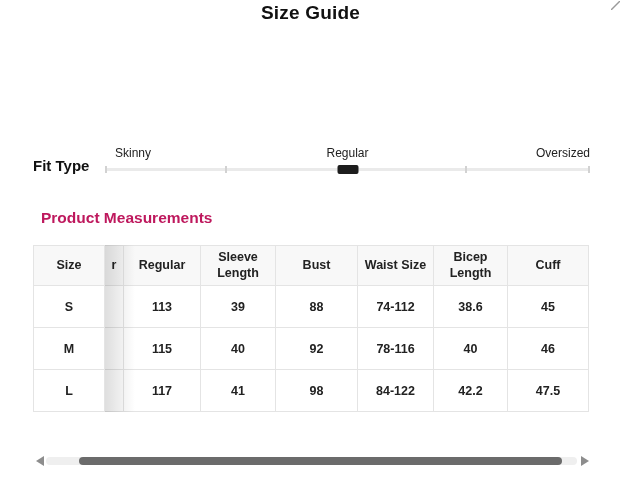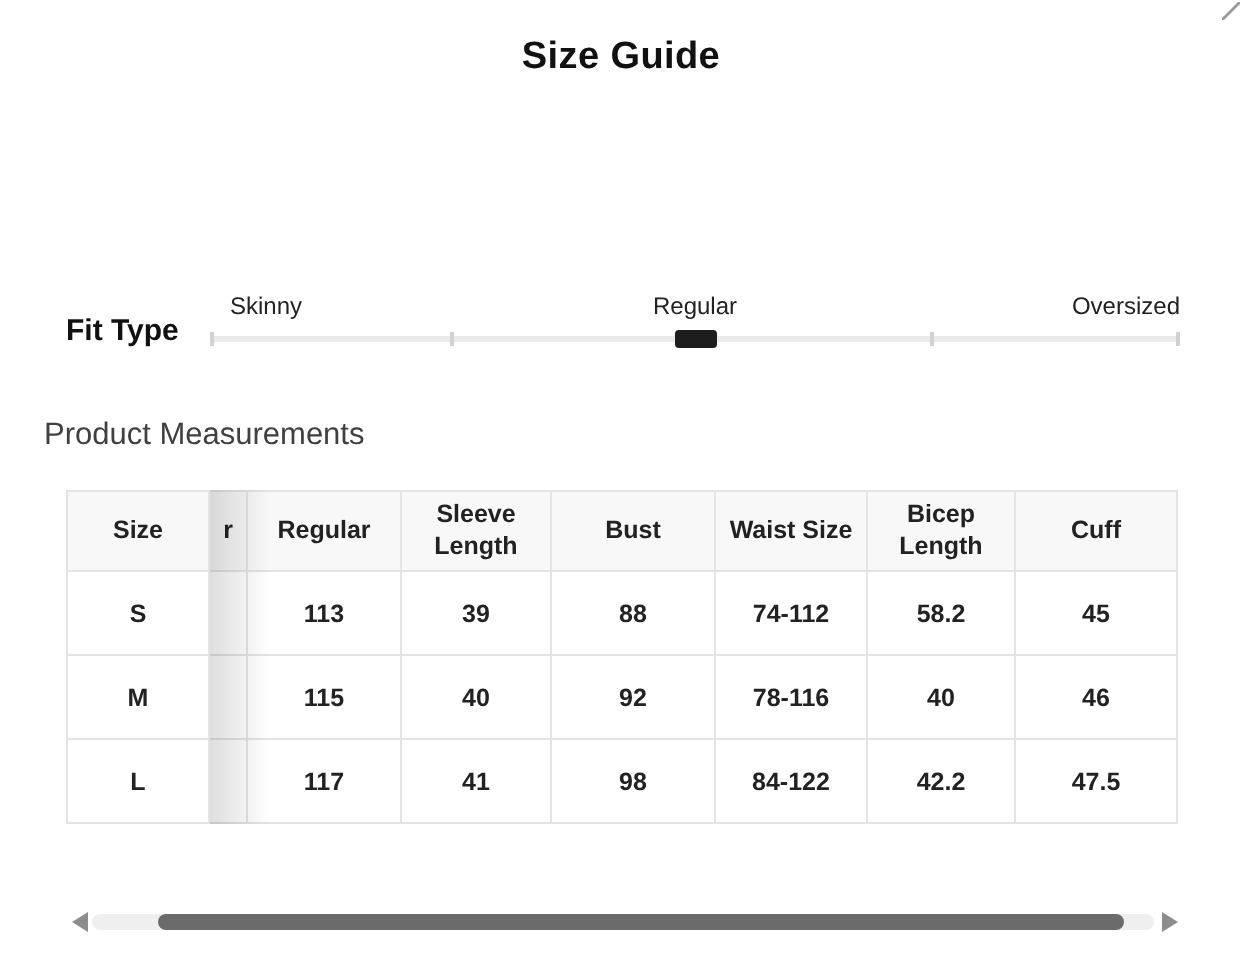--- a/index.html
+++ b/index.html
@@ -14,21 +14,21 @@
     position: relative;
     width: 621px;
     height: 477px;
     background: #fff;
     overflow: hidden;
   }
 
   
   .page-title {
     position: absolute;
-    top: 18px; left: 0; right: 0;
+    top: 2px; left: 0; right: 0;
     text-align: center;
     font-size: 19px;
     font-weight: bold;
     color: #111;
     letter-spacing: .2px;
   }
   .close-frag {
     position: absolute;
     top: 1px; right: 1px;
     width: 9px; height: 9px;
@@ -142,24 +142,24 @@
     transform: translateX(-50%);
     width: 21px; height: 9px;
     background: #1d1d1d;
     border-radius: 2px;
     cursor: grab;
   }
 
   
   .section-heading {
     position: absolute;
-    left: 22px; top: 209px;
+    left: 41px; top: 209px;
     font-size: 15.5px;
-    font-weight: normal;
-    color: #404040;
+    font-weight: bold;
+    color: #be185d;
   }
   .table-wrap {
     position: absolute;
     left: 33px; top: 245px;
     width: 555px;
   }
   table.meas {
     width: 555px;
     border-collapse: collapse;
     table-layout: fixed;
@@ -272,21 +272,21 @@
         </tr>
       </thead>
       <tbody>
         <tr>
           <td>S</td>
           <td></td>
           <td>113</td>
           <td>39</td>
           <td>88</td>
           <td>74-112</td>
-          <td>58.2</td>
+          <td>38.6</td>
           <td>45</td>
         </tr>
         <tr>
           <td>M</td>
           <td></td>
           <td>115</td>
           <td>40</td>
           <td>92</td>
           <td>78-116</td>
           <td>40</td>

